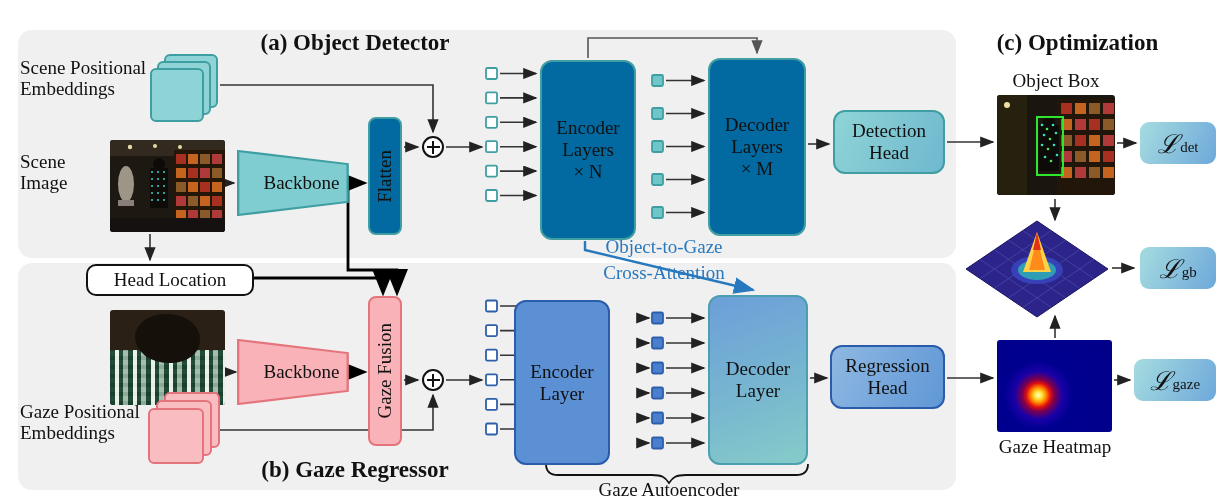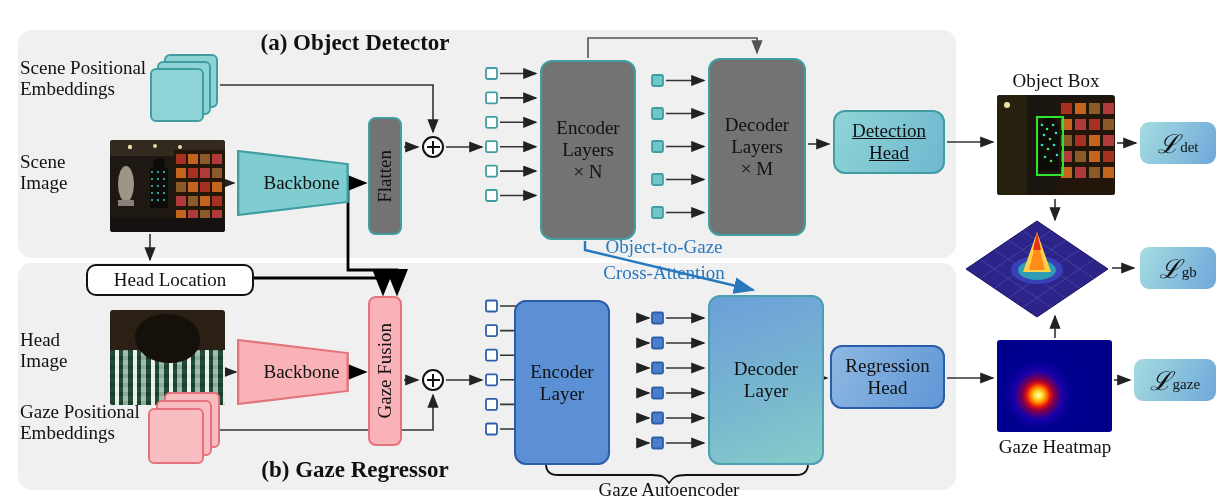--- a/index.html
+++ b/index.html
@@ -6,22 +6,22 @@
   #fig{position:relative;width:1226px;height:503px;background:#fff;
        font-family:"Liberation Serif","DejaVu Serif",serif;color:#111;overflow:hidden;}
   .panel{position:absolute;background:#f0f0f0;border-radius:14px;}
   #panel-a{left:18px;top:30px;width:938px;height:228px;}
   #panel-b{left:18px;top:263px;width:938px;height:227px;}
   .title{position:absolute;font-weight:bold;font-size:23px;text-align:center;}
   .lbl{position:absolute;font-size:19px;line-height:1.12;}
   .ctr{text-align:center;}
   .box{position:absolute;display:flex;flex-direction:column;align-items:center;justify-content:center;
        text-align:center;font-size:19px;line-height:1.15;border-radius:12px;box-sizing:border-box;}
-  .teal{background:#737373;border:2.5px solid #3f9ea1;}
-  .tealgrad{background:linear-gradient(115deg,#8ed4d6,#6fb8cf);border:2.5px solid #3f9ea1;text-decoration:underline;}
+  .teal{background:#0369a1;border:2.5px solid #3f9ea1;}
+  .tealgrad{background:linear-gradient(115deg,#8ed4d6,#6fb8cf);border:2.5px solid #3f9ea1;}
   .bluebox{background:#5b90d4;border:2.5px solid #2b5cab;}
   .bluegrad{background:linear-gradient(115deg,#8fb8e2,#5f97d6);border:2.5px solid #2b5cab;}
   .mixgrad{background:linear-gradient(160deg,#6b9fd9 0%,#79b8cf 60%,#86ccc9 100%);border:2.5px solid #4a9fb0;}
   .vbox{position:absolute;display:flex;align-items:center;justify-content:center;border-radius:8px;box-sizing:border-box;}
   .vbox span{writing-mode:vertical-rl;transform:rotate(180deg);font-size:19px;}
   .pink{background:#f9b3b8;border:2.5px solid #e4737c;}
   .trap{position:absolute;display:flex;align-items:center;justify-content:center;padding-left:16px;}
   .trap svg{position:absolute;inset:0;width:100%;height:100%;}
   .trap span{position:relative;font-size:19px;}
   .stack{position:absolute;}
@@ -160,20 +160,21 @@
         <path d="M638,418 H649" class="thin" marker-end="url(#ah)"></path>
         <path d="M666,418 H704" class="thin" marker-end="url(#ah)"></path>
         <rect x="652" y="437.5" width="11" height="11" rx="1.5" fill="#4a7fd0" stroke="#2d5fa8" stroke-width="1.8"></rect>
         <path d="M638,443 H649" class="thin" marker-end="url(#ah)"></path>
         <path d="M666,443 H704" class="thin" marker-end="url(#ah)"></path>
       </g>
   </svg>
 
   <div class="title" style="left:230px;top:30px;width:250px;">(a) Object Detector</div>
   <div class="title" style="left:230px;top:457px;width:250px;">(b) Gaze Regressor</div>
+  <div class="title" style="left:965px;top:30px;width:225px;">(c) Optimization</div>
 
   <div class="lbl" style="left:20px;top:57px;width:130px;">Scene Positional Embeddings</div>
   <div class="stack" style="left:150px;top:54px;width:72px;height:72px;">
     <div class="sq t" style="left:14px;top:0;"></div>
     <div class="sq t" style="left:7px;top:7px;"></div>
     <div class="sq t" style="left:0;top:14px;"></div>
   </div>
 
   <div class="lbl" style="left:20px;top:151px;width:84px;">Scene Image</div>
   <div class="img" style="left:110px;top:140px;width:115px;height:92px;">
@@ -258,21 +259,20 @@
     <span>Detection Head</span>
   </div>
 
   <div class="lbl ctr blue-txt" style="left:588px;top:236px;width:152px;">Object-to-Gaze</div>
   <div class="lbl ctr blue-txt" style="left:582px;top:262px;width:164px;">Cross-Attention</div>
 
   <div class="whitebox" style="left:86px;top:264px;width:164px;height:28px;">
     <span>Head Location</span>
   </div>
 
-  <div class="lbl" style="left:20px;top:329px;width:84px;">Head Image</div>
   <div class="img" id="head-img" style="left:110px;top:310px;width:115px;height:95px;">
     <div class="plaid"></div>
     <div class="hair"></div>
   </div>
 
   <div class="trap" style="left:237px;top:339px;width:97px;height:66px;">
     <svg viewBox="0 0 97 66" preserveAspectRatio="none">
       <polygon points="1,1 95,14 95,52 1,65" fill="#f9b3b8" stroke="#e4737c" stroke-width="2"></polygon>
     </svg>
     <span>Backbone</span>
@@ -288,21 +288,21 @@
   <div class="stack" style="left:148px;top:392px;width:74px;height:74px;">
     <div class="sq p" style="left:16px;top:0;"></div>
     <div class="sq p" style="left:8px;top:8px;"></div>
     <div class="sq p" style="left:0;top:16px;"></div>
   </div>
 
   <div class="box bluebox" style="left:514px;top:300px;width:96px;height:165px;">
     <span>Encoder Layer</span>
   </div>
 
-  <div class="box mixgrad" style="left:708px;top:295px;width:116px;height:170px;">
+  <div class="box mixgrad" style="left:708px;top:295px;width:100px;height:170px;">
     <span>Decoder Layer</span>
   </div>
 
   <div class="box bluegrad" style="left:830px;top:345px;width:115px;height:64px;">
     <span>Regression Head</span>
   </div>
 
   <div class="lbl ctr" style="left:559px;top:479px;width:220px;">Gaze Autoencoder</div>
 
   <div class="lbl ctr" style="left:993px;top:70px;width:126px;">Object Box</div>

